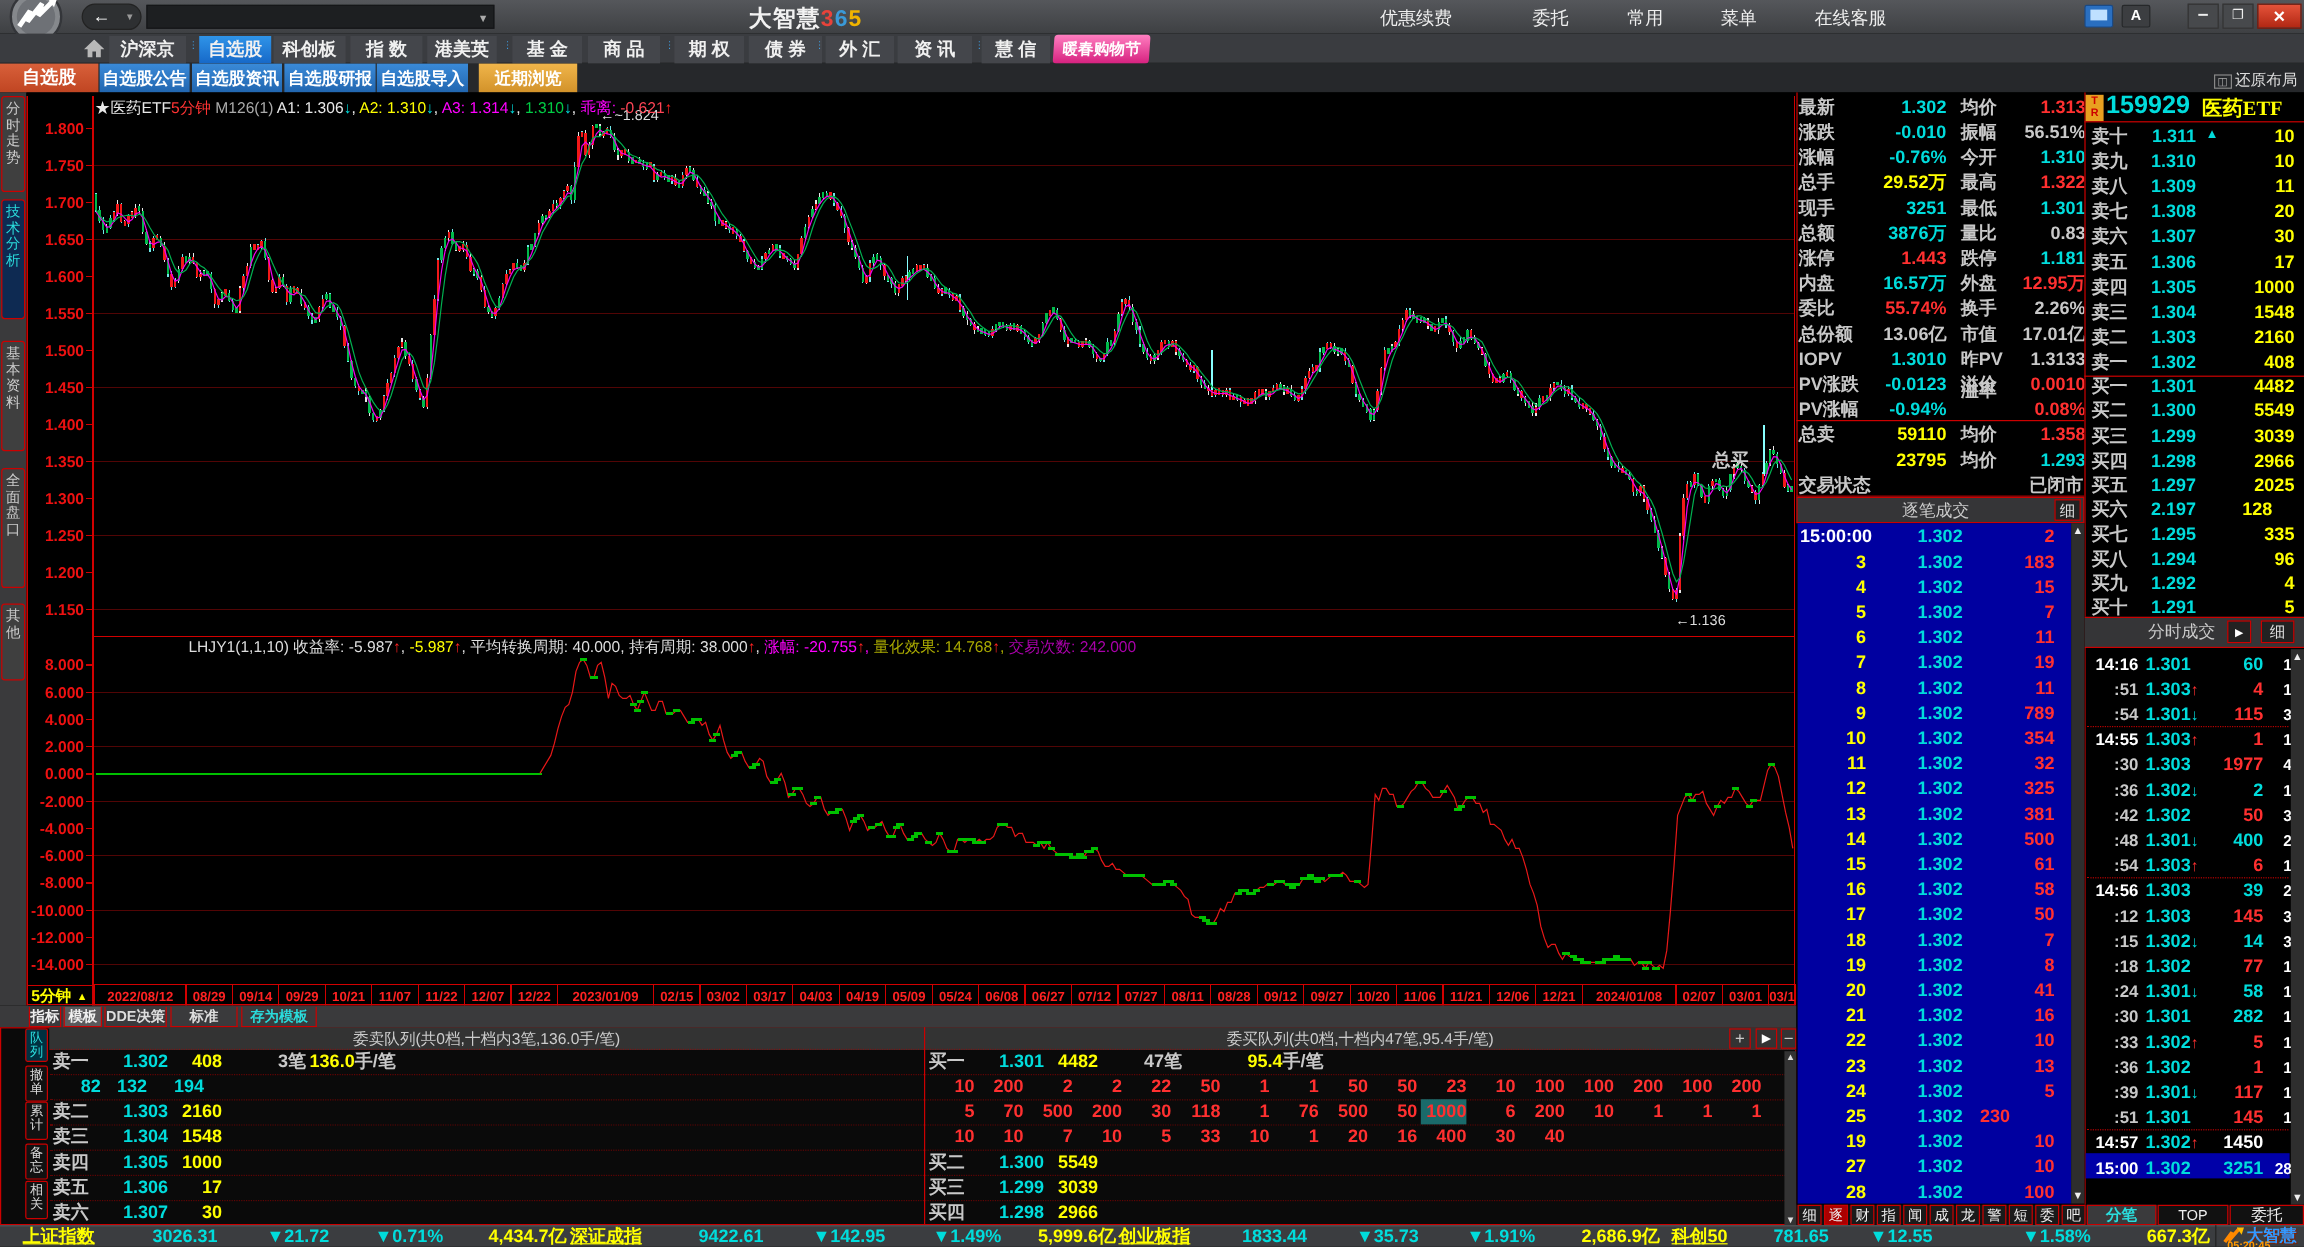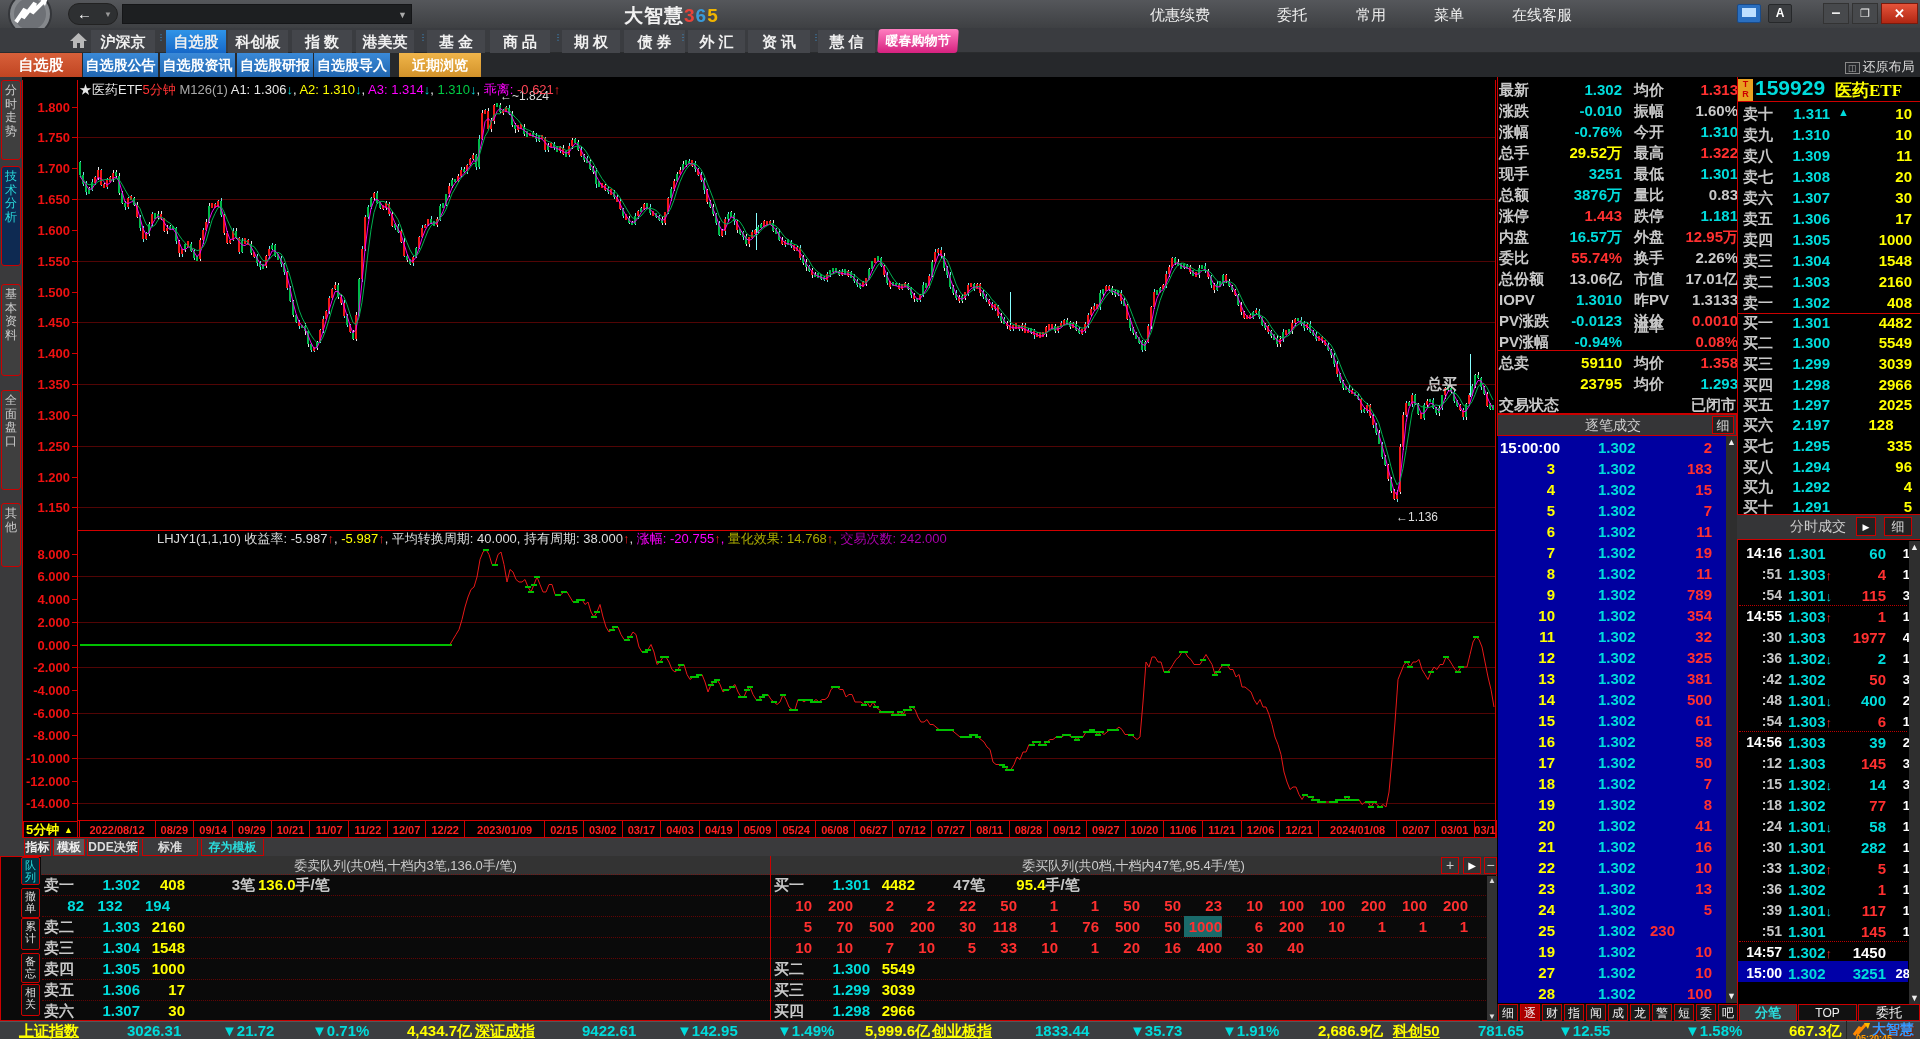--- a/index.html
+++ b/index.html
@@ -296,21 +296,21 @@
 <div class="a g qr" style="left:44px;top:979px;width:60px;text-align:left"><span class="qr">卖五</span></div>
 <div class="a c qr" style="left:80px;top:979px;width:60px;text-align:right"><span class="qr">1.306</span></div>
 <div class="a y qr" style="left:125px;top:979px;width:60px;text-align:right"><span class="qr">17</span></div>
 <div class="a g qr" style="left:44px;top:1000px;width:60px;text-align:left"><span class="qr">卖六</span></div>
 <div class="a c qr" style="left:80px;top:1000px;width:60px;text-align:right"><span class="qr">1.307</span></div>
 <div class="a y qr" style="left:125px;top:1000px;width:60px;text-align:right"><span class="qr">30</span></div>
 <div class="a g qr" style="left:774px;top:874px;width:60px;text-align:left"><span class="qr">买一</span></div>
 <div class="a c qr" style="left:810px;top:874px;width:60px;text-align:right"><span class="qr">1.301</span></div>
 <div class="a y qr" style="left:855px;top:874px;width:60px;text-align:right"><span class="qr">4482</span></div>
 <div class="a g qr" style="left:935px;top:874px;width:50px;text-align:right"><span class="qr">47笔</span></div>
-<div class="a g qr" style="left:993px;top:874px;width:110px;text-align:center"><span class="qr"><span class="y">95.4</span>手/笔</span></div>
+<div class="a g qr" style="left:993px;top:874px;width:110px;text-align:right"><span class="qr"><span class="y">95.4</span>手/笔</span></div>
 <div class="a r qr" style="left:774px;top:895px;width:38px;text-align:right;">10</div>
 <div class="a r qr" style="left:815px;top:895px;width:38px;text-align:right;">200</div>
 <div class="a r qr" style="left:856px;top:895px;width:38px;text-align:right;">2</div>
 <div class="a r qr" style="left:897px;top:895px;width:38px;text-align:right;">2</div>
 <div class="a r qr" style="left:938px;top:895px;width:38px;text-align:right;">22</div>
 <div class="a r qr" style="left:979px;top:895px;width:38px;text-align:right;">50</div>
 <div class="a r qr" style="left:1020px;top:895px;width:38px;text-align:right;">1</div>
 <div class="a r qr" style="left:1061px;top:895px;width:38px;text-align:right;">1</div>
 <div class="a r qr" style="left:1102px;top:895px;width:38px;text-align:right;">50</div>
 <div class="a r qr" style="left:1143px;top:895px;width:38px;text-align:right;">50</div>
@@ -365,21 +365,21 @@
     <div style="color:#ddd;font-size:8px;text-align:center;position:absolute;bottom:0;width:100%">▼</div>
   </div>
 <div class="a" style="left:1497px;top:77px;width:240px;height:337px;background:#000;border-left:1px solid #c00"></div>
 <div class="a" style="left:1499px;top:79px;width:54px"><span class="qr g">最新</span></div>
 <div class="a" style="left:1540px;top:79px;width:82px;text-align:right"><span class="qr c">1.302</span></div>
 <div class="a" style="left:1634px;top:79px;width:50px"><span class="qr g">均价</span></div>
 <div class="a" style="left:1658px;top:79px;width:80px;text-align:right"><span class="qr r">1.313</span></div>
 <div class="a" style="left:1499px;top:100px;width:54px"><span class="qr g">涨跌</span></div>
 <div class="a" style="left:1540px;top:100px;width:82px;text-align:right"><span class="qr c">-0.010</span></div>
 <div class="a" style="left:1634px;top:100px;width:50px"><span class="qr g">振幅</span></div>
-<div class="a" style="left:1658px;top:100px;width:80px;text-align:right"><span class="qr g">1.60%</span></div>
+<div class="a" style="left:1658px;top:100px;width:80px;text-align:right"><span class="qr g">56.51%</span></div>
 <div class="a" style="left:1499px;top:121px;width:54px"><span class="qr g">涨幅</span></div>
 <div class="a" style="left:1540px;top:121px;width:82px;text-align:right"><span class="qr c">-0.76%</span></div>
 <div class="a" style="left:1634px;top:121px;width:50px"><span class="qr g">今开</span></div>
 <div class="a" style="left:1658px;top:121px;width:80px;text-align:right"><span class="qr c">1.310</span></div>
 <div class="a" style="left:1499px;top:142px;width:54px"><span class="qr g">总手</span></div>
 <div class="a" style="left:1540px;top:142px;width:82px;text-align:right"><span class="qr y">29.52万</span></div>
 <div class="a" style="left:1634px;top:142px;width:50px"><span class="qr g">最高</span></div>
 <div class="a" style="left:1658px;top:142px;width:80px;text-align:right"><span class="qr r">1.322</span></div>
 <div class="a" style="left:1499px;top:163px;width:54px"><span class="qr g">现手</span></div>
 <div class="a" style="left:1540px;top:163px;width:82px;text-align:right"><span class="qr c">3251</span></div>

